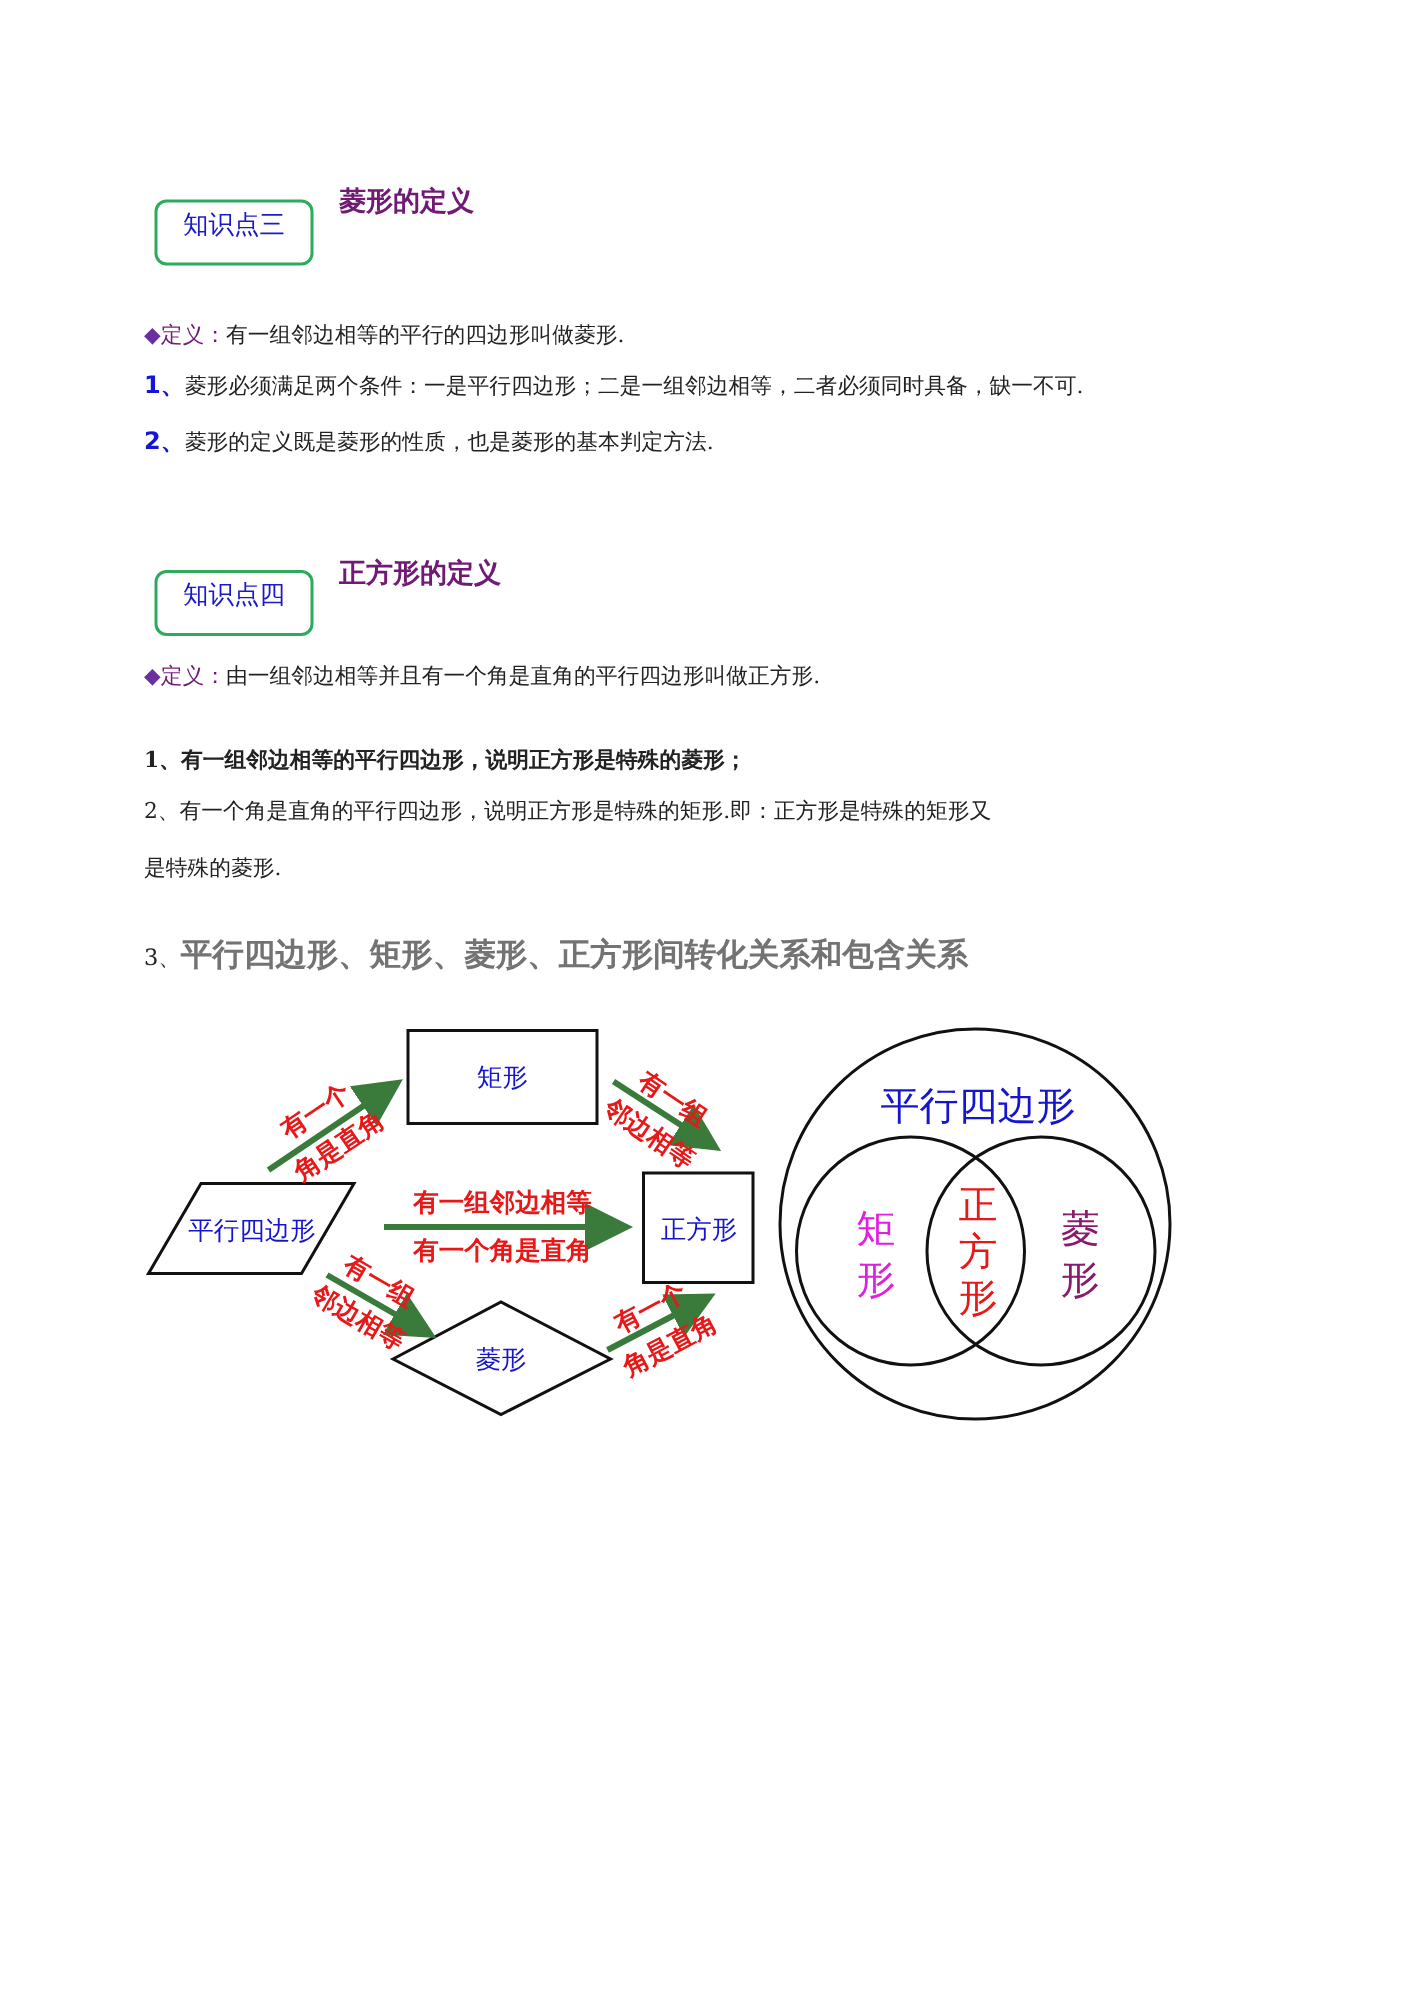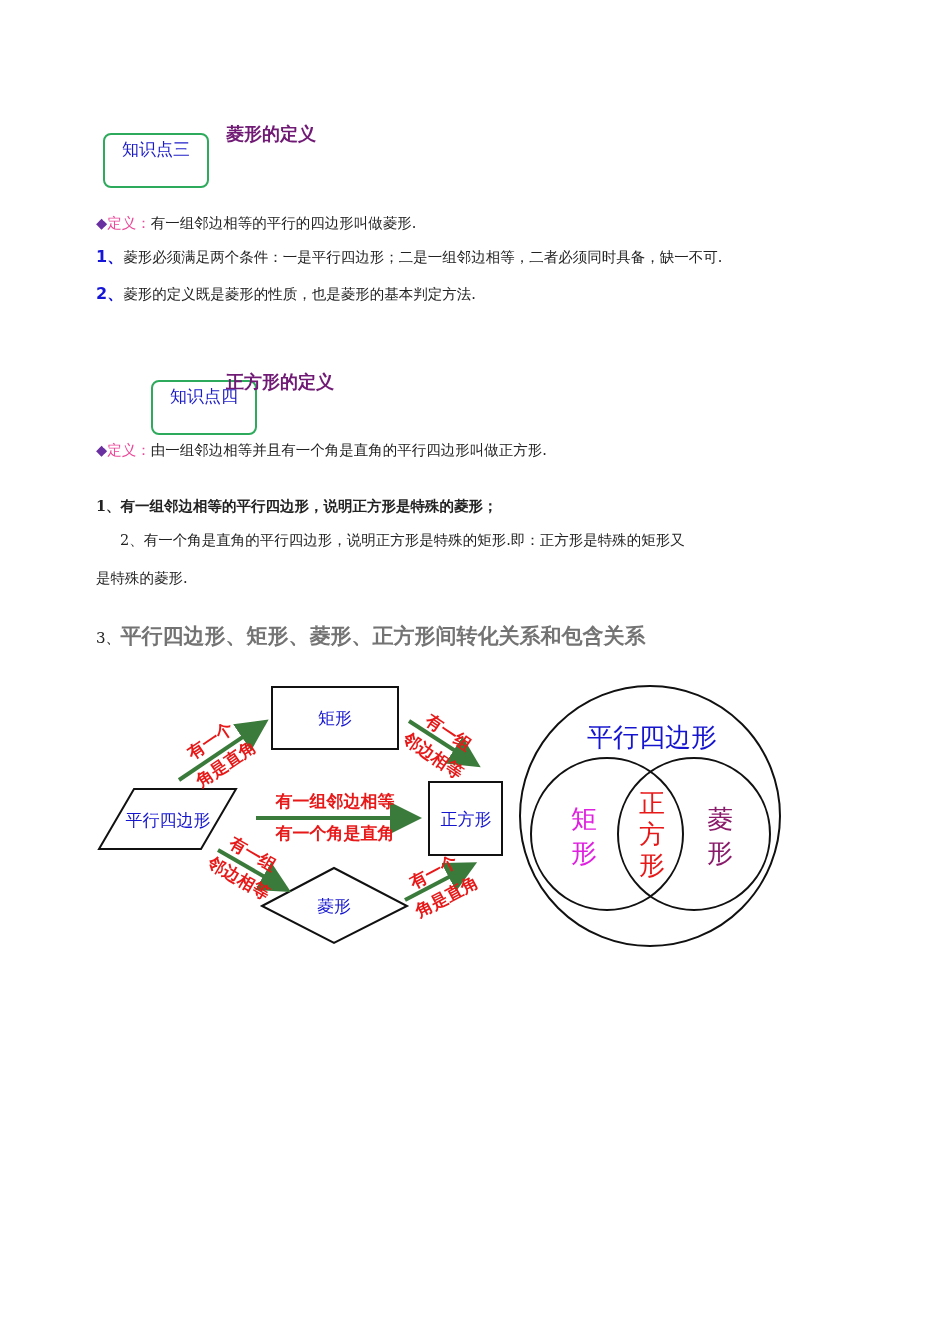--- a/index.html
+++ b/index.html
@@ -1,27 +1,27 @@
 <!DOCTYPE html>
 <html><head>
   <meta charset="utf-8">
   <style>
     html, body { margin: 0; padding: 0; background: #ffffff; }
     body { width: 950px; height: 1344px; position: relative; overflow: hidden;
            font-family: "DejaVu Serif", "Liberation Serif", serif; color: #222; }
     .abs { position: absolute; }
-    .kp-box { position: absolute; width: 106px; height: 55px; border: 2px solid #2eaa5c;
+    .kp-box { position: absolute; width: 106px; height: 44px; border: 2px solid #2eaa5c;
               border-radius: 8px; box-sizing: border-box; color: #1a1ac8;
               font-family: Liberation Sans, sans-serif; font-size: 17px;
               text-align: center; line-height: 30px; }
     .kp-title { position: absolute; color: #701a75; font-weight: bold;
                 font-family: "DejaVu Sans", "Liberation Sans", sans-serif; font-size: 18px; }
     .line { position: absolute; left: 96px; font-size: 14.5px; white-space: nowrap; color: #222; }
     .diamond-mark { color: #6a2fa0; }
-    .def-label { color: #ec4899; }
+    .def-label { color: #701a75; }
     .num-blue { color: #1515d8; font-weight: bold; font-family: "DejaVu Sans", "Liberation Sans", sans-serif; font-size: 16px; }
     .heading3 { position: absolute; left: 96px; top: 622px; font-size: 21px; white-space: nowrap; }
     .heading3 .num { color: #222; font-size: 15px; }
     .heading3 .txt { color: #737373; font-weight: bold; font-family: "DejaVu Sans", "Liberation Sans", sans-serif; }
     svg text { font-family: "DejaVu Sans", "Liberation Sans", sans-serif; }
   </style>
 </head>
 <body>
 
 <div class="kp-box" style="left:103px; top:133px;">
@@ -32,32 +32,32 @@
 <div class="line" style="top:214px;">
   <span class="diamond-mark">◆</span><span class="def-label">定义：</span><span>有一组邻边相等的平行的四边形叫做菱形.</span>
 </div>
 <div class="line" style="top:247px;">
   <span class="num-blue">1、</span><span>菱形必须满足两个条件：一是平行四边形；二是一组邻边相等，二者必须同时具备，缺一不可.</span>
 </div>
 <div class="line" style="top:284px;">
   <span class="num-blue">2、</span><span>菱形的定义既是菱形的性质，也是菱形的基本判定方法.</span>
 </div>
 
-<div class="kp-box" style="left:103px; top:380px;margin-left:48px;">
+<div class="kp-box" style="left:103px; top:380px;">
   <span>知识点四</span>
 </div>
 <div class="kp-title" style="left:226px; top:370px;">正方形的定义</div>
 
 <div class="line" style="top:441px;">
   <span class="diamond-mark">◆</span><span class="def-label">定义：</span><span>由一组邻边相等并且有一个角是直角的平行四边形叫做正方形.</span>
 </div>
 <div class="line" style="top:497px;font-weight:bold;">
   <span>1、有一组邻边相等的平行四边形，说明正方形是特殊的菱形；</span>
 </div>
-<div class="line" style="top:531px;margin-left:24px;">
+<div class="line" style="top:531px;">
   <span>2、有一个角是直角的平行四边形，说明正方形是特殊的矩形.即：正方形是特殊的矩形又</span>
 </div>
 <div class="line" style="top:569px;text-align:right;">
   <span>是特殊的菱形.</span>
 </div>
 
 <div class="heading3">
   <span class="num">3、</span><span class="txt">平行四边形、矩形、菱形、正方形间转化关系和包含关系</span>
 </div>
 

